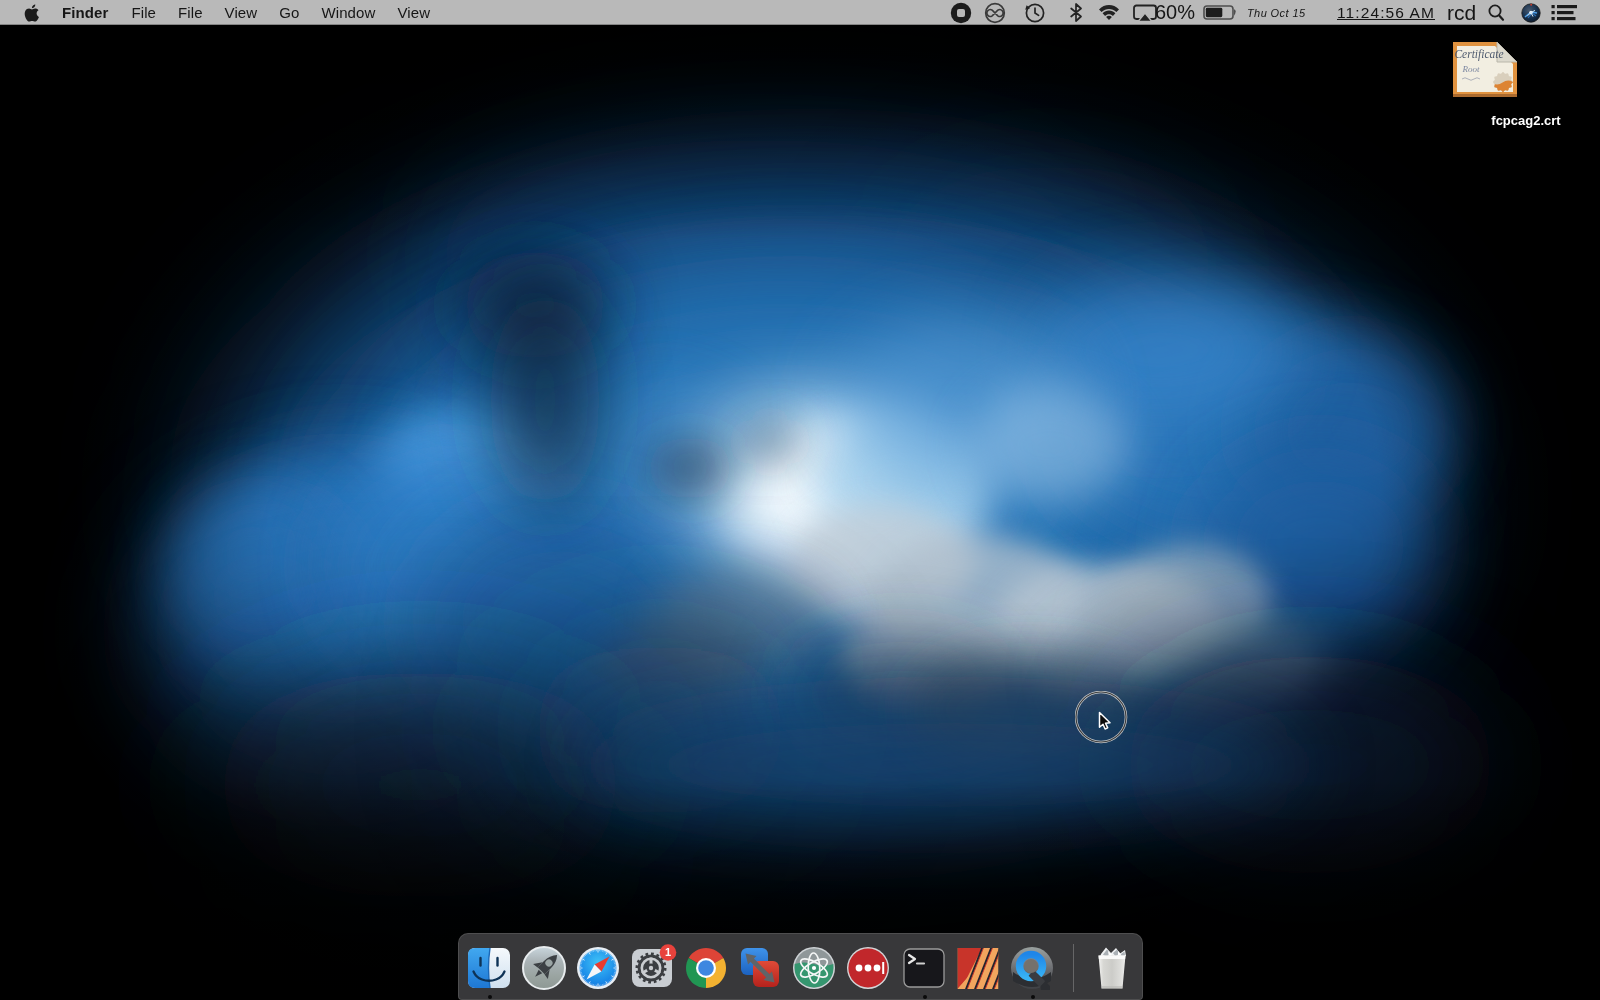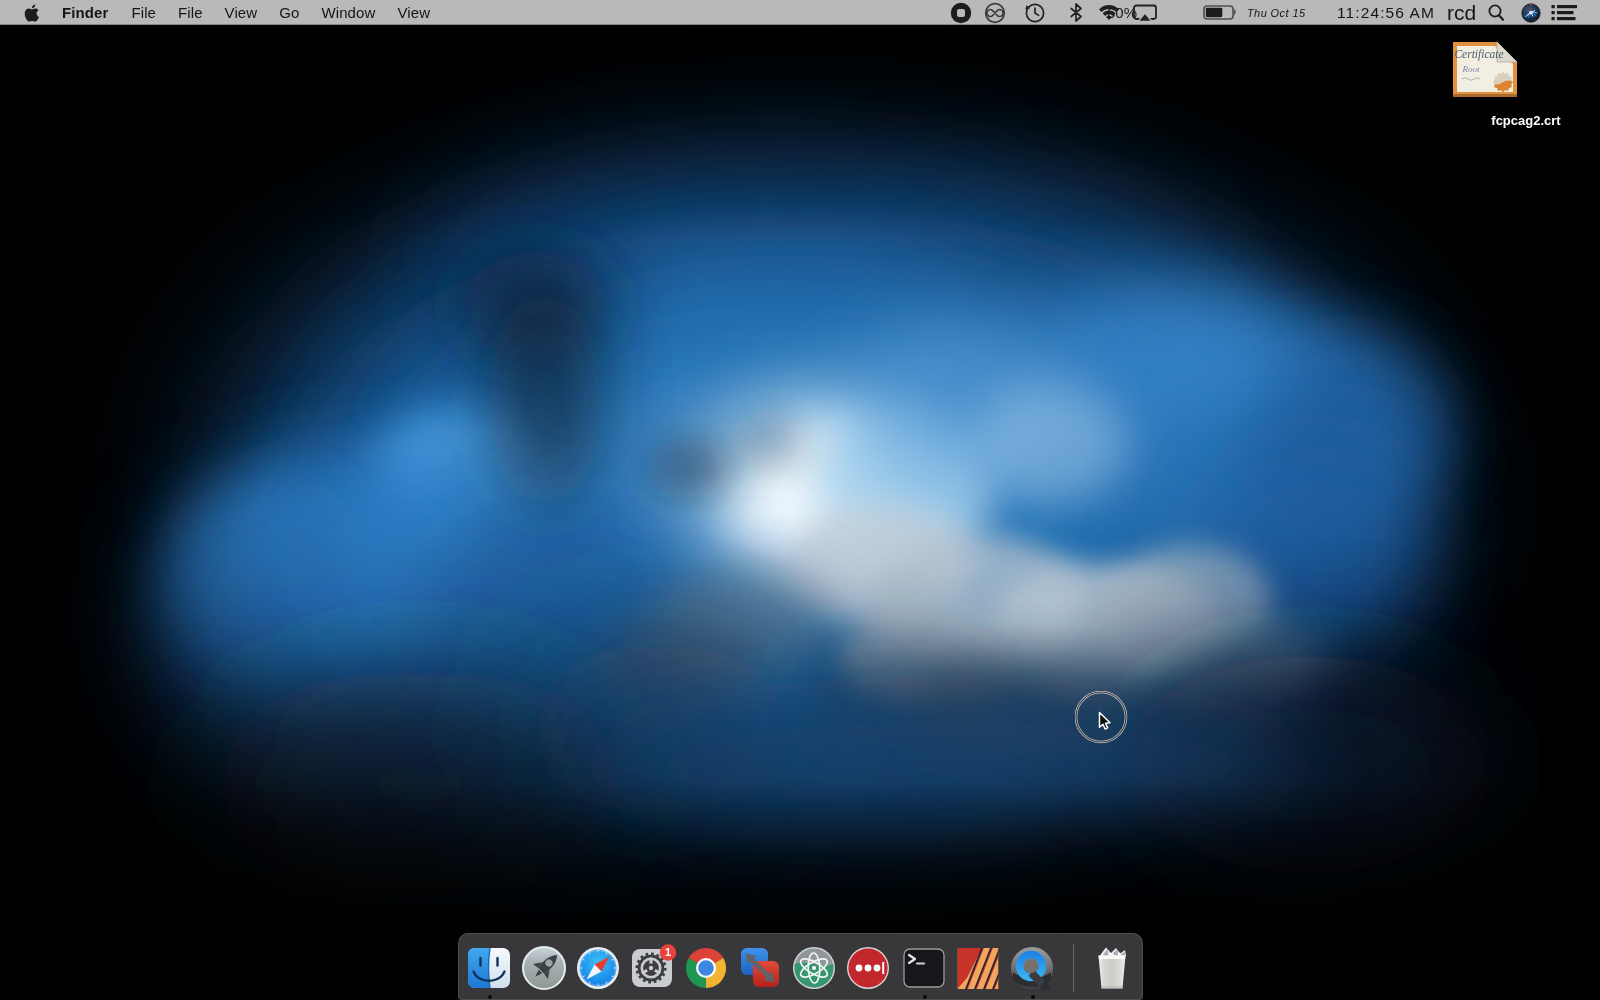--- a/index.html
+++ b/index.html
@@ -191,32 +191,32 @@
       </svg>
     </span>
 
     <span class="sic" style="position:absolute; left:1132px; top:4px;">
       <svg width="26" height="18" viewBox="0 0 26 18">
         <rect x="2" y="1.5" width="22" height="13.5" rx="2.4" fill="none" stroke="#222" stroke-width="1.8"></rect>
         <path d="M13 9 L20 17.5 L6 17.5 Z" fill="#222" stroke="#b9b9b9" stroke-width="1.4"></path>
       </svg>
     </span>
 
-    <span style="position:absolute; left:1107px; top:0; height:25px; display:flex; align-items:center; font-size:15px;">60%</span>
+    <span style="position:absolute; left:1155px; top:0; height:25px; display:flex; align-items:center; font-size:20px;">60%</span>
 
     <span class="sic" style="position:absolute; left:1203px; top:5px;">
       <svg width="33" height="15" viewBox="0 0 33 15">
         <rect x="1" y="1" width="29" height="13" rx="3" fill="none" stroke="#4e4e4e" stroke-width="1.6"></rect>
         <rect x="2.8" y="2.8" width="16.5" height="9.4" rx="1.4" fill="#1d1d1d"></rect>
         <path d="M31 4.2 q3.4 1.2 0 6.6 z" fill="#4e4e4e"></path>
       </svg>
     </span>
 
     <span style="position:absolute; left:1247px; top:0; height:25px; display:flex; align-items:center; font-size:11px; letter-spacing:0.4px;font-style:italic;">Thu Oct 15</span>
-    <span style="position:absolute; left:1337px; top:0; height:25px; display:flex; align-items:center; font-size:15.5px; letter-spacing:1.1px;">11:24:56 AM</span>
+    <span style="position:absolute; left:1337px; top:0; height:25px; display:flex; align-items:center; font-size:15.5px; letter-spacing:1.1px;text-decoration:underline;">11:24:56 AM</span>
     <span style="position:absolute; left:1447px; top:0; height:25px; display:flex; align-items:center; font-size:21px;">rcd</span>
 
     <span class="sic" style="position:absolute; left:1487px; top:3px;">
       <svg width="18" height="19" viewBox="0 0 18 19">
         <circle cx="8" cy="8" r="5.6" fill="none" stroke="#1d1d1d" stroke-width="1.8"></circle>
         <line x1="12.2" y1="12.6" x2="16" y2="16.8" stroke="#1d1d1d" stroke-width="2.2" stroke-linecap="round"></line>
       </svg>
     </span>
 
     <span class="sic" style="position:absolute; left:1521px; top:3px;">

